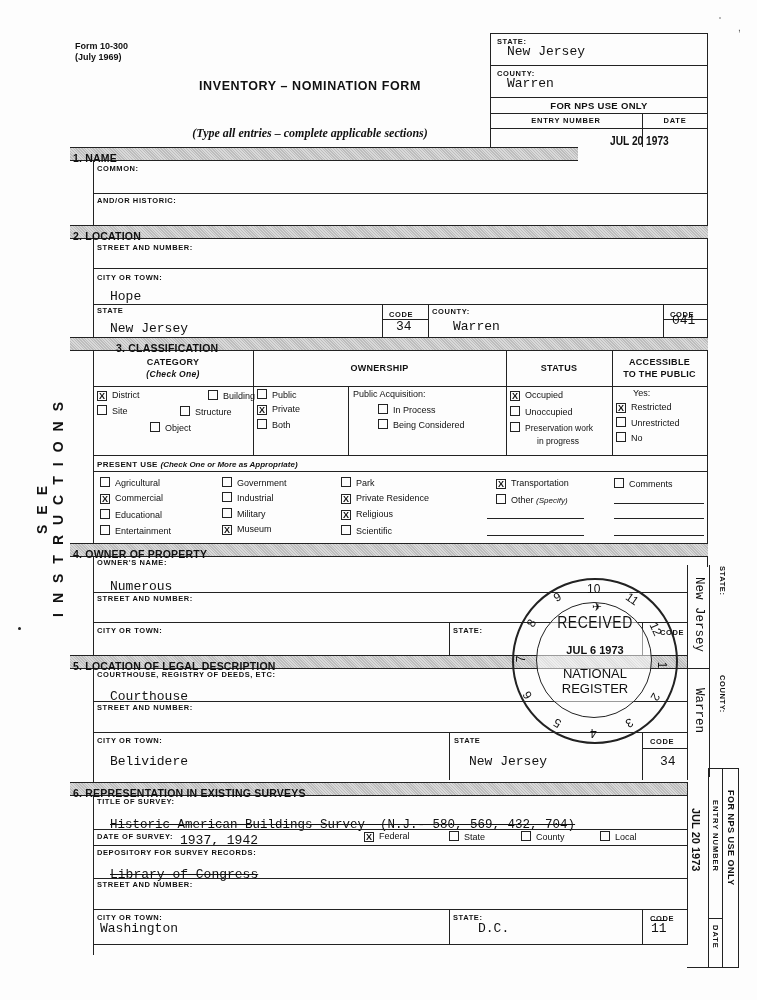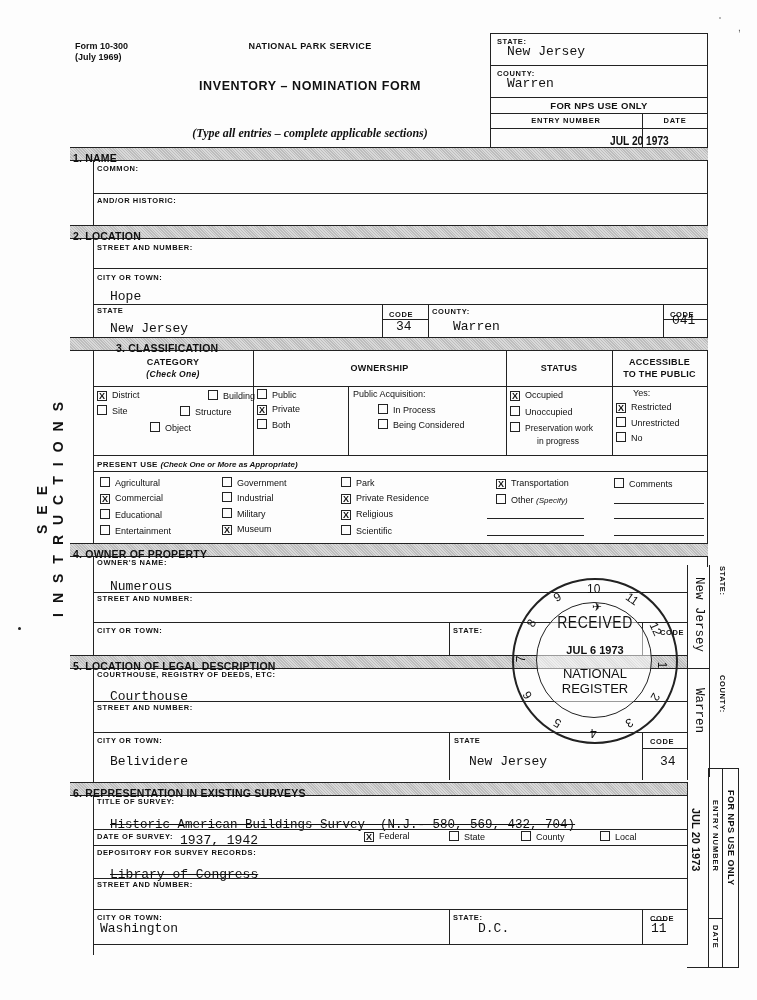--- a/index.html
+++ b/index.html
@@ -24,21 +24,20 @@
   .stamp-inner{position:absolute;left:22px;top:22px;width:114px;height:114px;border:1.5px solid #222;border-radius:50%;background:rgba(253,253,253,0.55);}
 </style>
 </head>
 <body>
 
 <div class="abs hdr-small" style="left:75px;top:41px;">
   <div>Form 10-300</div>
   <div>(July 1969)</div>
 </div>
 <div class="abs hdr-small center" style="left:160px;top:41px;width:300px;letter-spacing:.4px;">
-  <div>NATIONAL PARK SERVICE</div>
 </div>
 <div class="abs title" style="left:120px;top:78px;width:380px;">
   <div>INVENTORY – NOMINATION FORM</div>
 </div>
 <div class="abs italic center" style="left:120px;top:126px;width:380px;">(Type all entries – complete applicable sections)</div>
 
 <div class="box" style="left:490px;top:33px;width:218px;height:114px;border-bottom:none;"></div>
 <div class="lbl" style="left:497px;top:37px;">STATE:</div>
 <div class="val" style="left:507px;top:45px;">New Jersey</div>
 <div class="hline" style="left:490px;top:65px;width:218px;"></div>
@@ -52,21 +51,21 @@
 <div class="abs center" style="left:642px;top:116px;width:66px;font-size:7.5px;font-weight:bold;letter-spacing:.8px;">DATE</div>
 <div class="hline" style="left:490px;top:128px;width:218px;"></div>
 <div class="abs" style="left:610px;top:134px;font-family:'Liberation Sans',sans-serif;font-weight:bold;font-size:12px;transform:scaleX(.85);transform-origin:left;">JUL 20 1973</div>
 
 <div class="vert" style="left:34px;top:360px;height:290px;font-size:14px;font-weight:bold;letter-spacing:10px;transform:rotate(180deg);text-align:center;">SEE INSTRUCTIONS</div>
 <div class="abs" style="left:18px;top:627px;width:3px;height:3px;background:#222;border-radius:50%;"></div>
 
 <div class="vline" style="left:93px;top:160px;height:795px;"></div>
 <div class="vline" style="left:707px;top:147px;height:420px;border-left-width:1.5px;"></div>
 
-<div class="band" style="left:70px;top:147px;width:638px;"><span>1. NAME</span></div>
+<div class="band" style="left:70px;top:147px;width:508px;"><span>1. NAME</span></div>
 <div class="lbl" style="left:97px;top:164px;">COMMON:</div>
 <div class="val" style="left:138px;top:178px;margin-top:48px;">Hope District</div>
 <div class="hline" style="left:93px;top:193px;width:614px;"></div>
 <div class="lbl" style="left:97px;top:196px;">AND/OR HISTORIC:</div>
 <div class="val" style="left:125px;top:208px;"></div>
 
 <div class="band" style="left:70px;top:225px;width:638px;"><span>2. LOCATION</span></div>
 <div class="lbl" style="left:97px;top:243px;">STREET AND NUMBER:</div>
 <div class="hline" style="left:93px;top:268px;width:614px;"></div>
 <div class="lbl" style="left:97px;top:273px;">CITY OR TOWN:</div>

